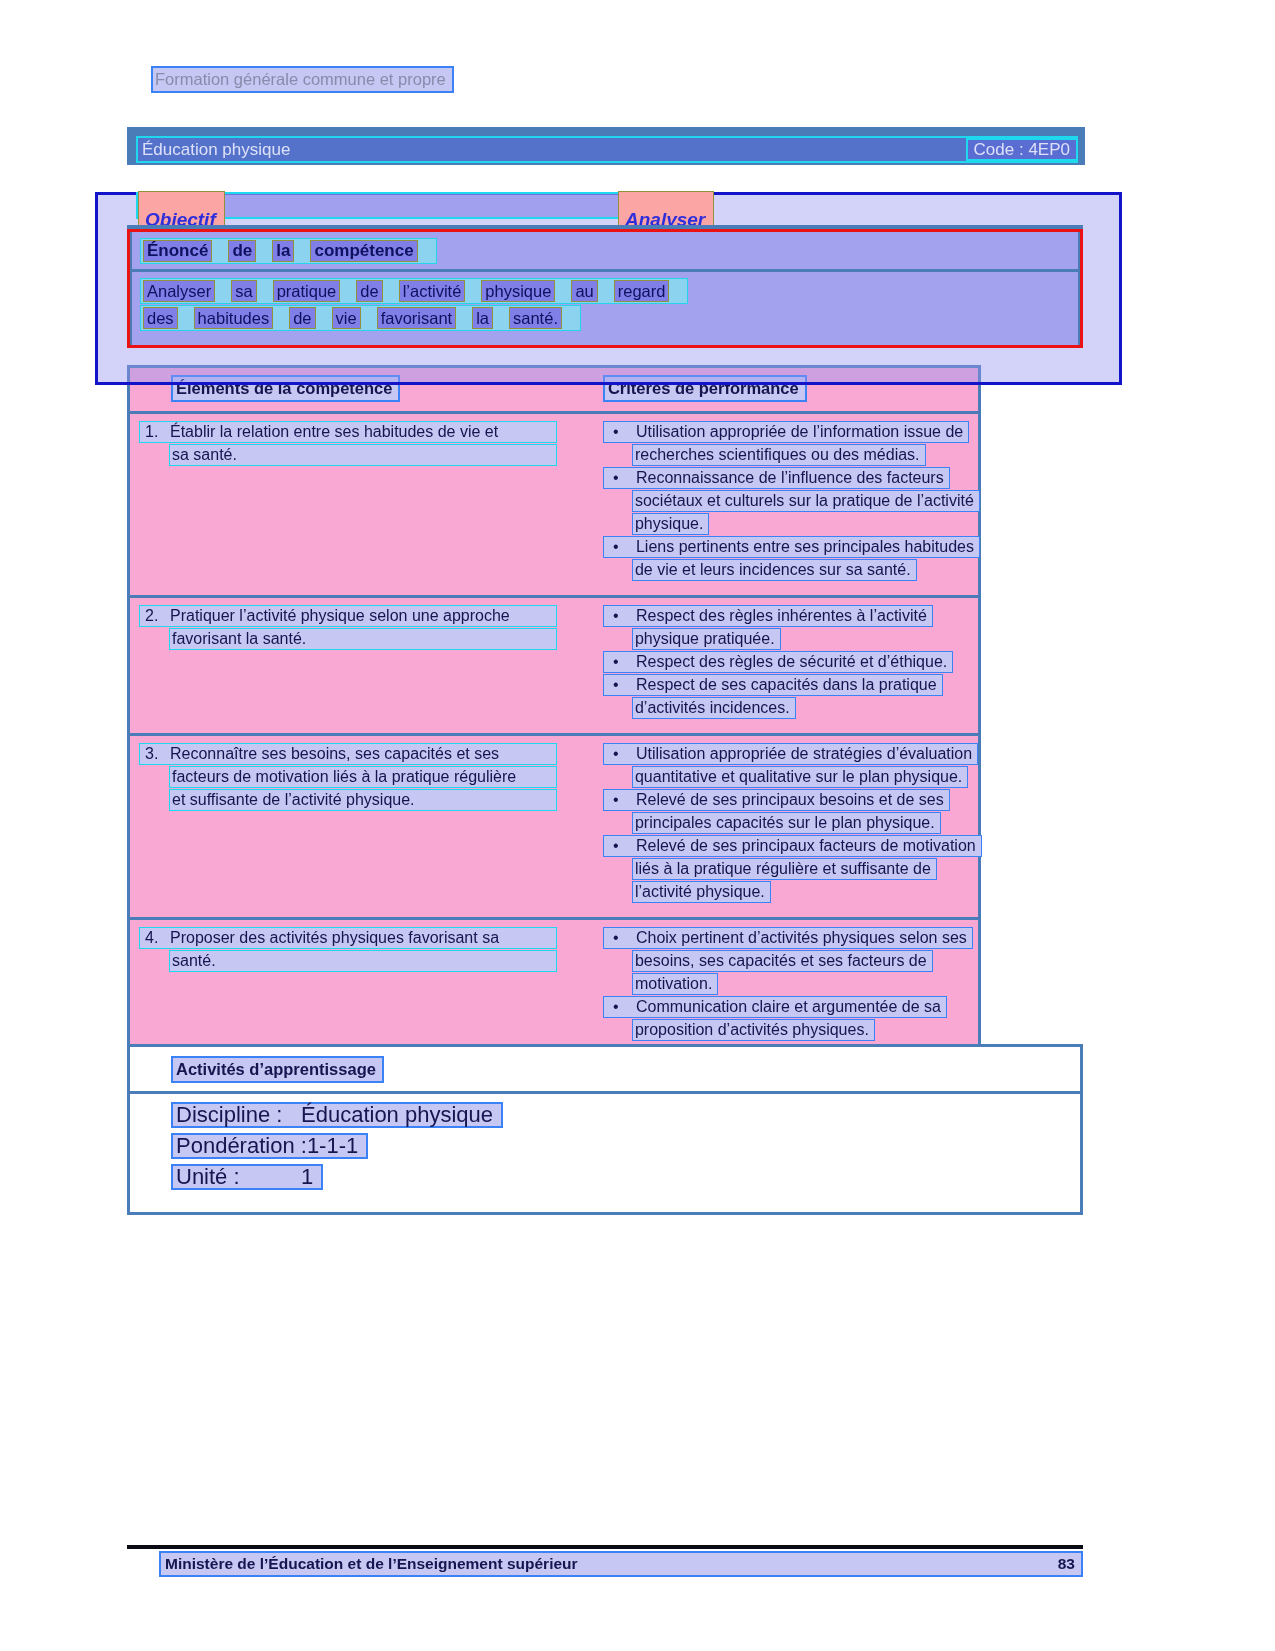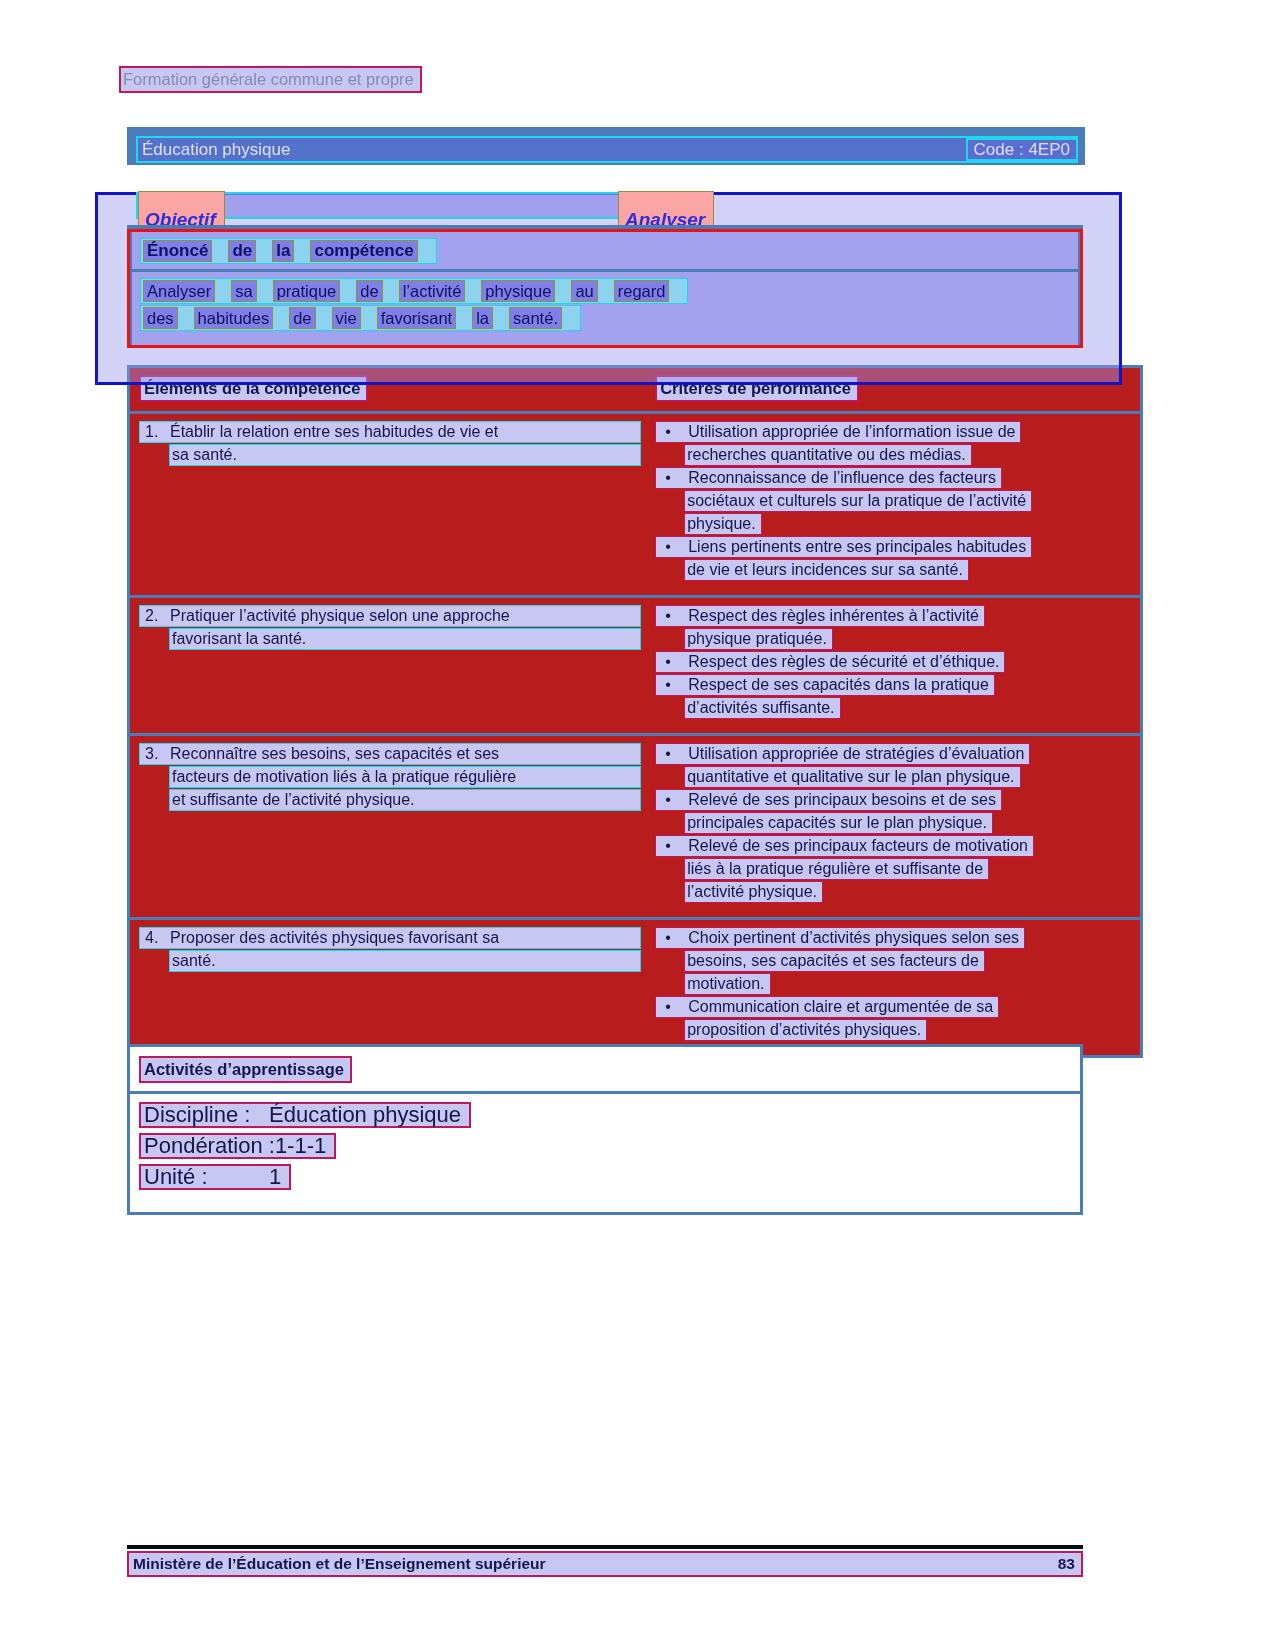--- a/index.html
+++ b/index.html
@@ -9,22 +9,23 @@
     width: 1275px; height: 1651px;
     background: #ffffff;
     font-family: "Liberation Sans", sans-serif;
     color: #15154f;
     overflow: hidden;
   }
 
   
   .hl {
     background: #c7c7f3;
-    border: 2px solid #be185d;
+    border: 2px solid #3b82f6;
     color: #15154f;
+    margin-left: 32px;
   }
 
   
   .top-note { position: absolute; left: 119px; top: 66px; }
   .top-note .hl {
     display: inline-block;
     font-size: 16.5px; line-height: 20px;
     padding: 1px 6px 2px 2px;
     color: #868cab;
   }
@@ -97,23 +98,23 @@
     display: inline-block;
     background: #7f7fe7;
     border: 1.4px solid #92923c;
     padding: 0 3px;
     margin-right: 16px;
     color: #101060;
   }
 
   
   .main-table {
-    position: absolute; left: 127px; top: 365px; width: 1016px;
+    position: absolute; left: 127px; top: 365px; width: 854px;
     border: 3px solid #4a7cb8;
-    background: #b91c1c;
+    background: #f9a8d4;
   }
   .mt-header { display: flex; padding: 7px 0 9px 0; }
   .mt-row { display: flex; border-top: 3px solid #4a7cb8; padding: 7px 0 13px 0; }
   .col-l { width: 52%; padding-left: 9px; padding-right: 14px; }
   .col-r { width: 48%; padding-right: 4px; }
   .th-hl {
     display: inline-block;
     font-weight: bold; font-size: 16.5px; line-height: 20px;
     padding: 1px 6px 2px 3px;
   }
@@ -212,40 +213,40 @@
       <div class="col-r"><span class="hl th-hl">Critères de performance</span></div>
     </div>
 
     <div class="mt-row">
       <div class="col-l">
         <div class="el-line"><span class="num">1.</span><span>Établir la relation entre ses habitudes de vie et</span></div>
         <div class="el-line cont"><span>sa santé.</span></div>
       </div>
       <div class="col-r">
         <div class="cr-line"><span class="hl"><span class="blt">•</span><span>Utilisation appropriée de l’information issue de</span></span></div>
-        <div class="cr-line cont"><span class="hl"><span>recherches quantitative ou des médias.</span></span></div>
+        <div class="cr-line cont"><span class="hl"><span>recherches scientifiques ou des médias.</span></span></div>
         <div class="cr-line"><span class="hl"><span class="blt">•</span><span>Reconnaissance de l’influence des facteurs</span></span></div>
         <div class="cr-line cont"><span class="hl"><span>sociétaux et culturels sur la pratique de l’activité</span></span></div>
         <div class="cr-line cont"><span class="hl"><span>physique.</span></span></div>
         <div class="cr-line"><span class="hl"><span class="blt">•</span><span>Liens pertinents entre ses principales habitudes</span></span></div>
         <div class="cr-line cont"><span class="hl"><span>de vie et leurs incidences sur sa santé.</span></span></div>
       </div>
     </div>
 
     <div class="mt-row">
       <div class="col-l">
         <div class="el-line"><span class="num">2.</span><span>Pratiquer l’activité physique selon une approche</span></div>
         <div class="el-line cont"><span>favorisant la santé.</span></div>
       </div>
       <div class="col-r">
         <div class="cr-line"><span class="hl"><span class="blt">•</span><span>Respect des règles inhérentes à l’activité</span></span></div>
         <div class="cr-line cont"><span class="hl"><span>physique pratiquée.</span></span></div>
         <div class="cr-line"><span class="hl"><span class="blt">•</span><span>Respect des règles de sécurité et d’éthique.</span></span></div>
         <div class="cr-line"><span class="hl"><span class="blt">•</span><span>Respect de ses capacités dans la pratique</span></span></div>
-        <div class="cr-line cont"><span class="hl"><span>d’activités suffisante.</span></span></div>
+        <div class="cr-line cont"><span class="hl"><span>d’activités incidences.</span></span></div>
       </div>
     </div>
 
     <div class="mt-row">
       <div class="col-l">
         <div class="el-line"><span class="num">3.</span><span>Reconnaître ses besoins, ses capacités et ses</span></div>
         <div class="el-line cont"><span>facteurs de motivation liés à la pratique régulière</span></div>
         <div class="el-line cont"><span>et suffisante de l’activité physique.</span></div>
       </div>
       <div class="col-r">

